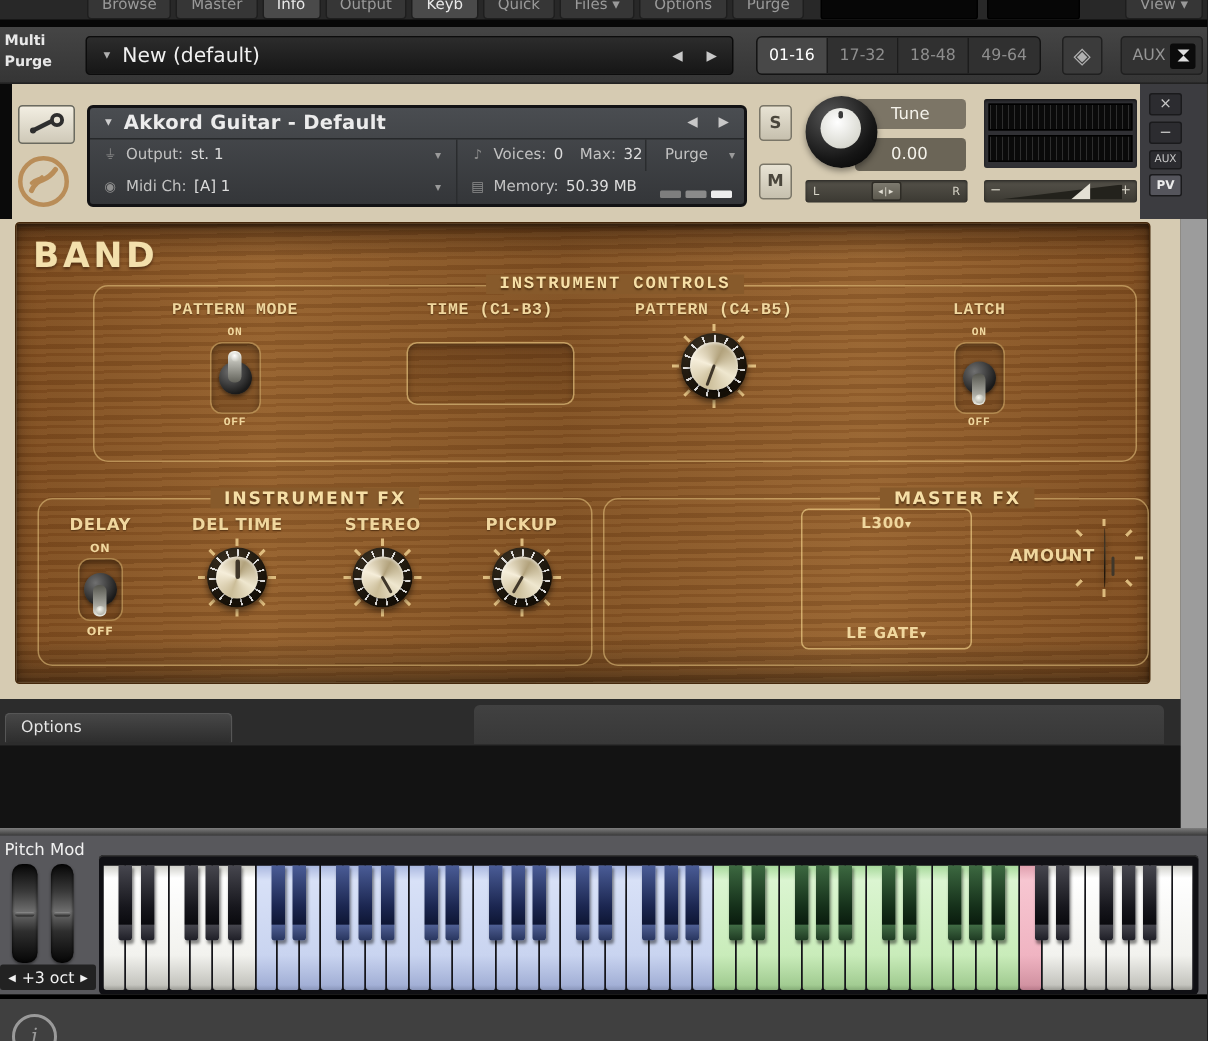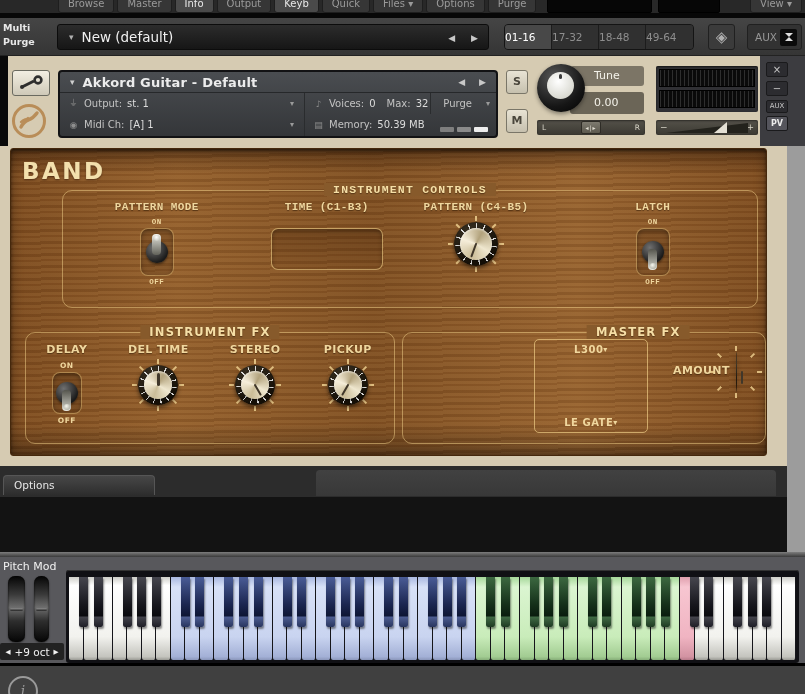--- a/index.html
+++ b/index.html
@@ -16,21 +16,21 @@
   #sep-top { position:absolute; left:0; top:13px; width:805px; height:5px; background:#070707; }
 
   
   #rackrow { position:absolute; left:0; top:18px; width:805px; height:38px; background:linear-gradient(180deg,#454545,#353535); border-bottom:1px solid #222; }
   #rack-label { position:absolute; left:3px; top:3px; font-size:9.5px; font-weight:bold; color:#e8e8e8; line-height:1.5; }
   #preset-box { position:absolute; left:57px; top:6px; width:432px; height:26px; background:linear-gradient(180deg,#2c2c2c,#161616); border:1px solid #0c0c0c; border-radius:3px; display:flex; align-items:center; }
   #preset-caret { font-size:9px; color:#b0b0b0; padding:0 8px 0 11px; }
   #preset-name { font-size:13.5px; color:#f0f0f0; }
   #preset-arrows { position:absolute; right:10px; top:0; height:26px; display:flex; align-items:center; gap:16px; font-size:9px; color:#c8c8c8; }
   #pages { position:absolute; left:504px; top:6px; height:26px; display:flex; border:1px solid #141414; border-radius:4px; overflow:hidden; background:#2f2f2f; }
-  .page-btn { width:47px; line-height:24px; text-align:left; font-size:10.5px; color:#8e8e8e; border-right:1px solid #1c1c1c; background:#303030; }
+  .page-btn { width:47px; line-height:24px; text-align:center; font-size:10.5px; color:#8e8e8e; border-right:1px solid #1c1c1c; background:#303030; }
   .page-btn:last-child { border-right:none; }
   .page-btn.active { background:#484848; color:#ffffff; }
   #ni-btn { position:absolute; left:708px; top:6px; width:27px; height:26px; background:#3b3b3b; border:1px solid #202020; border-radius:3px; color:#b0b0b0; font-size:15px; text-align:center; line-height:24px; }
   #aux-group { position:absolute; left:747px; top:6px; width:55px; height:26px; background:#323232; border:1px solid #202020; border-radius:3px; display:flex; align-items:center; justify-content:space-between; padding:0 4px 0 7px; }
   #aux-group .aux-txt { font-size:10.5px; color:#969696; }
   #kb-icon-btn { width:17px; height:17px; background:#0b0b0b; border-radius:2px; display:flex; align-items:center; justify-content:center; }
 
   
   #header { position:absolute; left:0; top:56px; width:805px; height:90px; background:var(--beige,#d6cbb2); }
   #header-left-strip { position:absolute; left:0; top:0; width:8px; height:90px; background:#0a0a0a; }
@@ -478,21 +478,21 @@
   </div>
   <div id="below-tabs"></div>
   <div id="kb-divider"></div>
 
   <div id="kbsection">
     <div id="pitchmod-label">Pitch Mod</div>
     <div class="wheel" id="pitch-wheel"></div>
     <div class="wheel" id="mod-wheel"></div>
     <div id="oct-box">
       <span class="oct-arrow">◀</span>
-      <span class="oct-txt">+9 oct</span>
+      <span class="oct-txt">+3 oct</span>
       <span class="oct-arrow">▶</span>
     </div>
     <div id="kbframe">
       <div id="keys">
           <div class="wkey plain"></div>
           <div class="wkey plain"></div>
           <div class="wkey plain"></div>
           <div class="wkey plain"></div>
           <div class="wkey plain"></div>
           <div class="wkey plain"></div>

